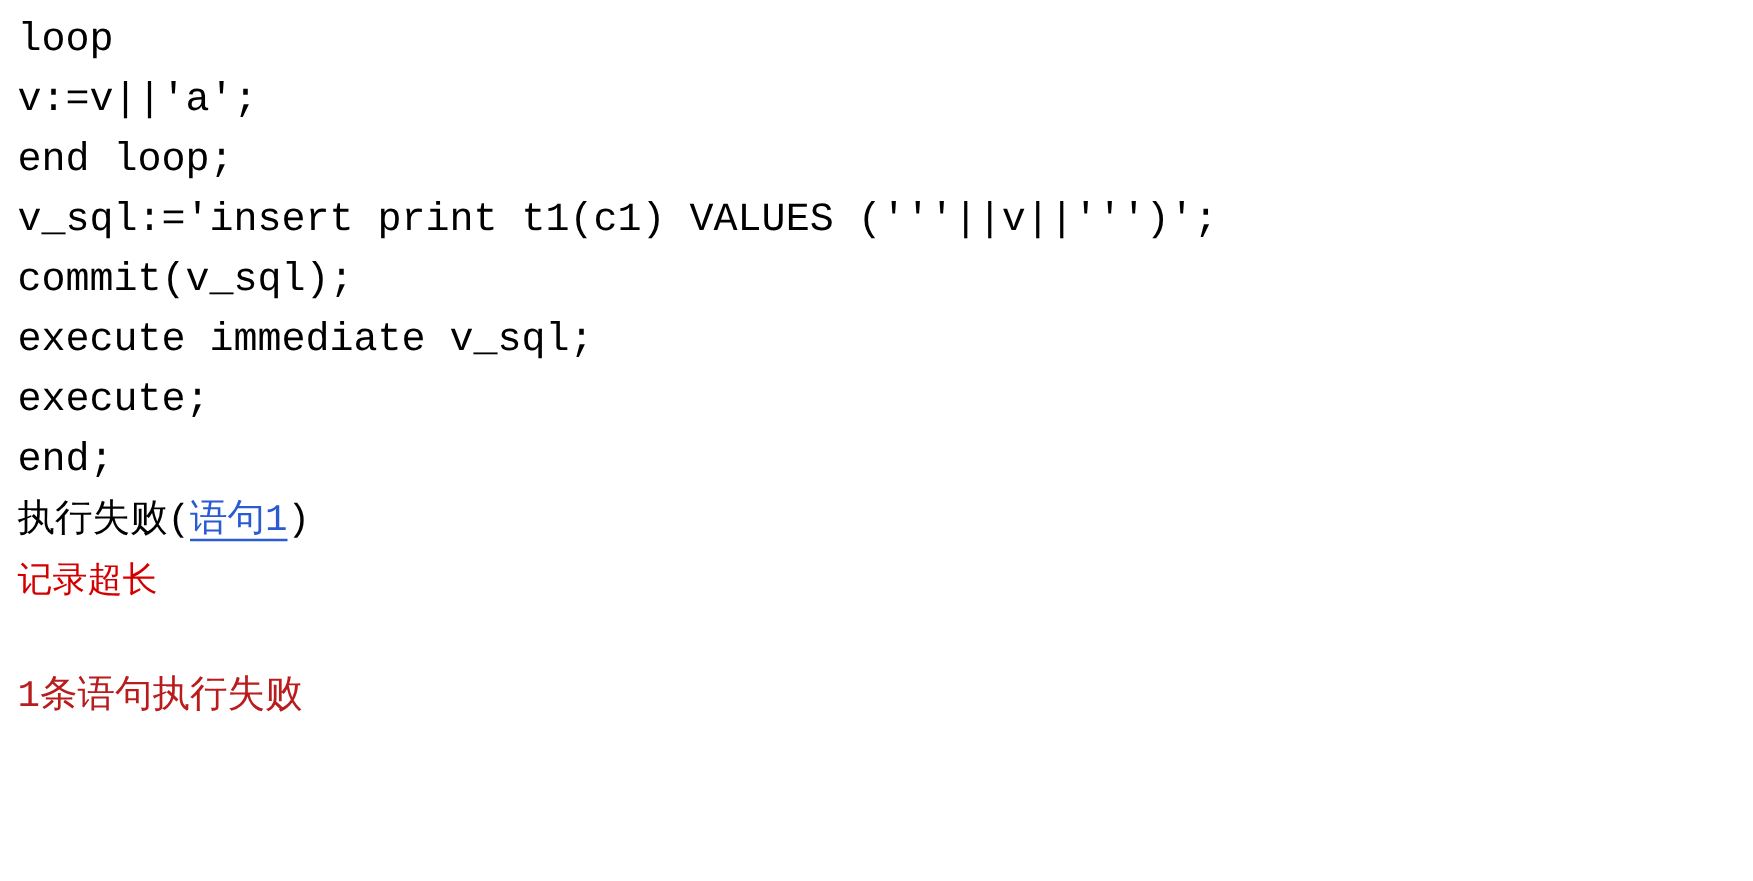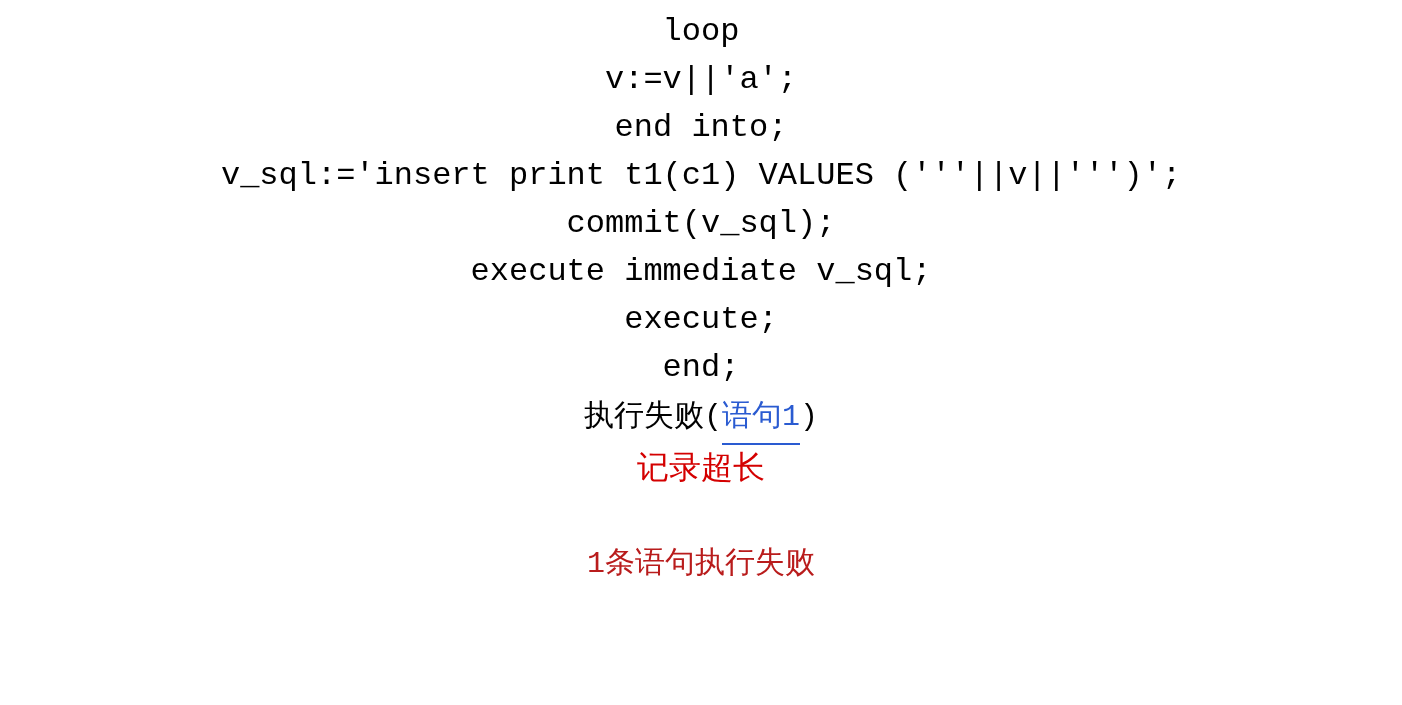--- a/index.html
+++ b/index.html
@@ -1,19 +1,18 @@
 <!DOCTYPE html>
 <html><head>
   <meta charset="utf-8">
   <style>
     * {
       margin: 0;
       padding: 0;
       box-sizing: border-box;
-      text-align: center;
     }
     body {
       background: #ffffff;
       font-family: "Courier New", Consolas, monospace;
       font-size: 32px;
       line-height: 1.5;
       color: #000000;
       padding: 8px 14px;
       width: 1402px;
       height: 705px;
@@ -30,50 +29,50 @@
       line-height: 1.55;
       color: #000000;
     }
     .status-line .paren {
       font-family: "Courier New", monospace;
       color: #000000;
     }
     .status-link {
       color: #2a5bd1;
       border-bottom: 2px solid #2a5bd1;
-      padding-bottom: 12px;
+      padding-bottom: 0;
       font-family: -apple-system, "Segoe UI", "Microsoft YaHei", sans-serif;
     }
     .status-link .digit {
       font-family: "Courier New", monospace;
     }
     .error-line {
       font-family: -apple-system, "Segoe UI", "Microsoft YaHei", sans-serif;
-      font-size: 32px;
+      font-size: 28px;
       color: #d40000;
       line-height: 1.5;
       margin-top: 2px;
     }
     .summary-line {
       font-family: -apple-system, "Segoe UI", "Microsoft YaHei", sans-serif;
       font-size: 30px;
       color: #b91c1c;
       line-height: 1.5;
       margin-top: 48px;
     }
     .summary-line .digit {
       font-family: "Courier New", monospace;
     }
   </style>
 </head>
 <body>
 
 <div class="code-line">loop</div>
 <div class="code-line">v:=v||'a';</div>
-<div class="code-line">end into;</div>
+<div class="code-line">end loop;</div>
 <div class="code-line">v_sql:='insert print t1(c1) VALUES ('''||v||''')';</div>
 <div class="code-line">commit(v_sql);</div>
 <div class="code-line">execute immediate v_sql;</div>
 <div class="code-line">execute;</div>
 <div class="code-line">end;</div>
 
 <div class="status-line">
   <span>执行失败</span><span class="paren">(</span><span class="status-link"><span>语句</span><span class="digit">1</span></span><span class="paren">)</span>
 </div>
 

